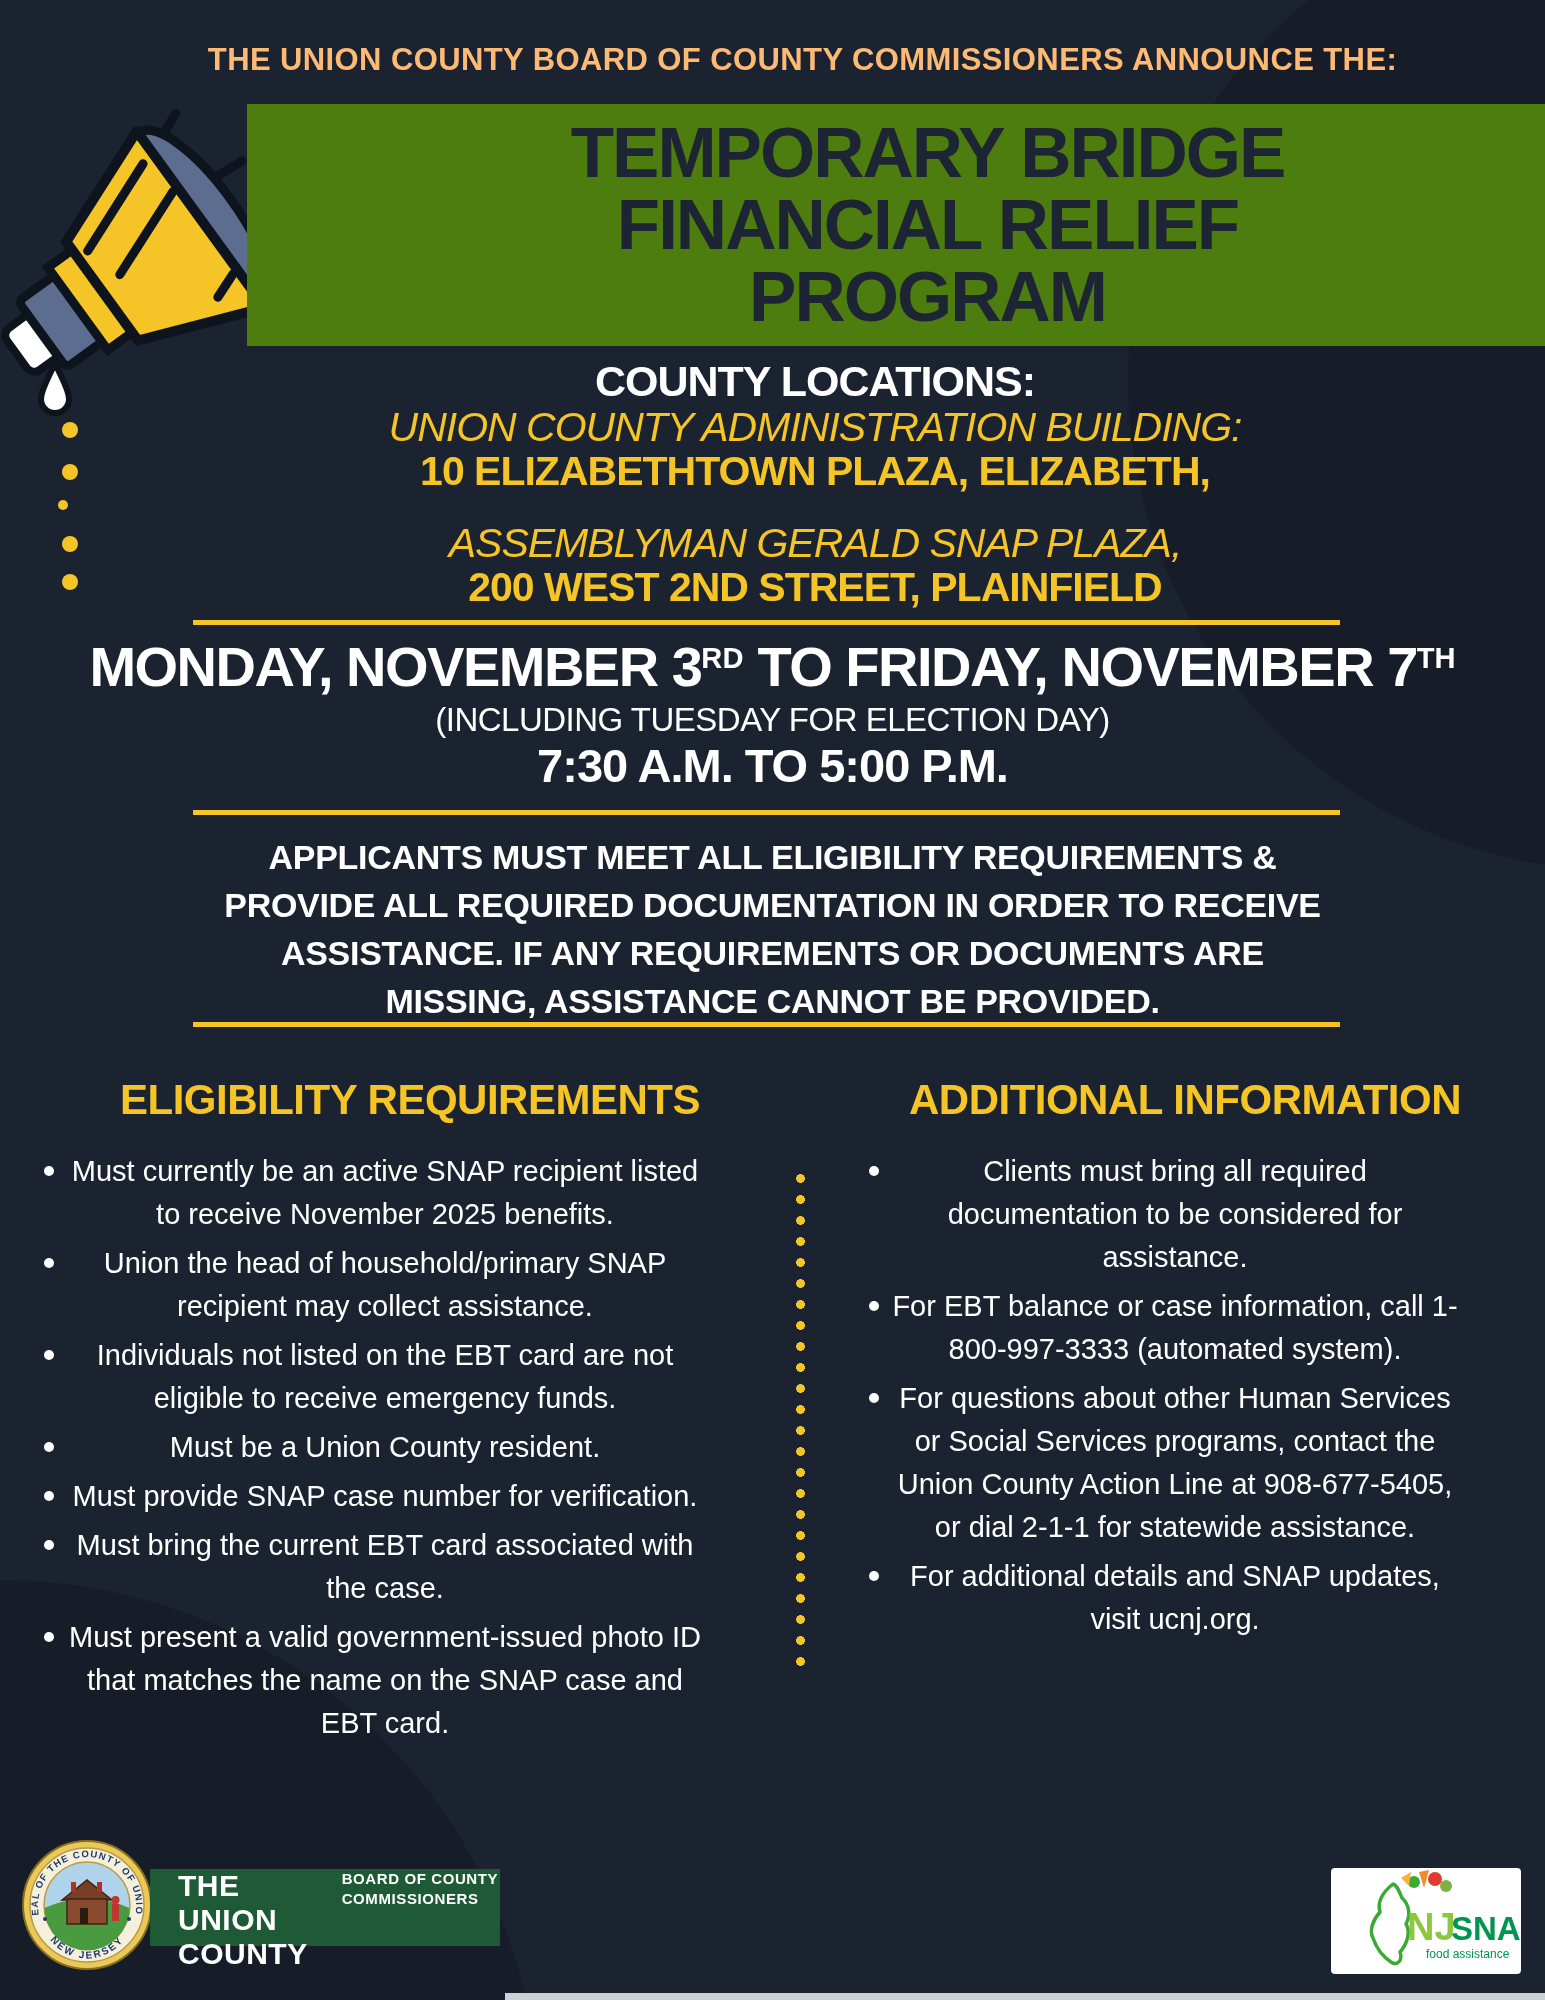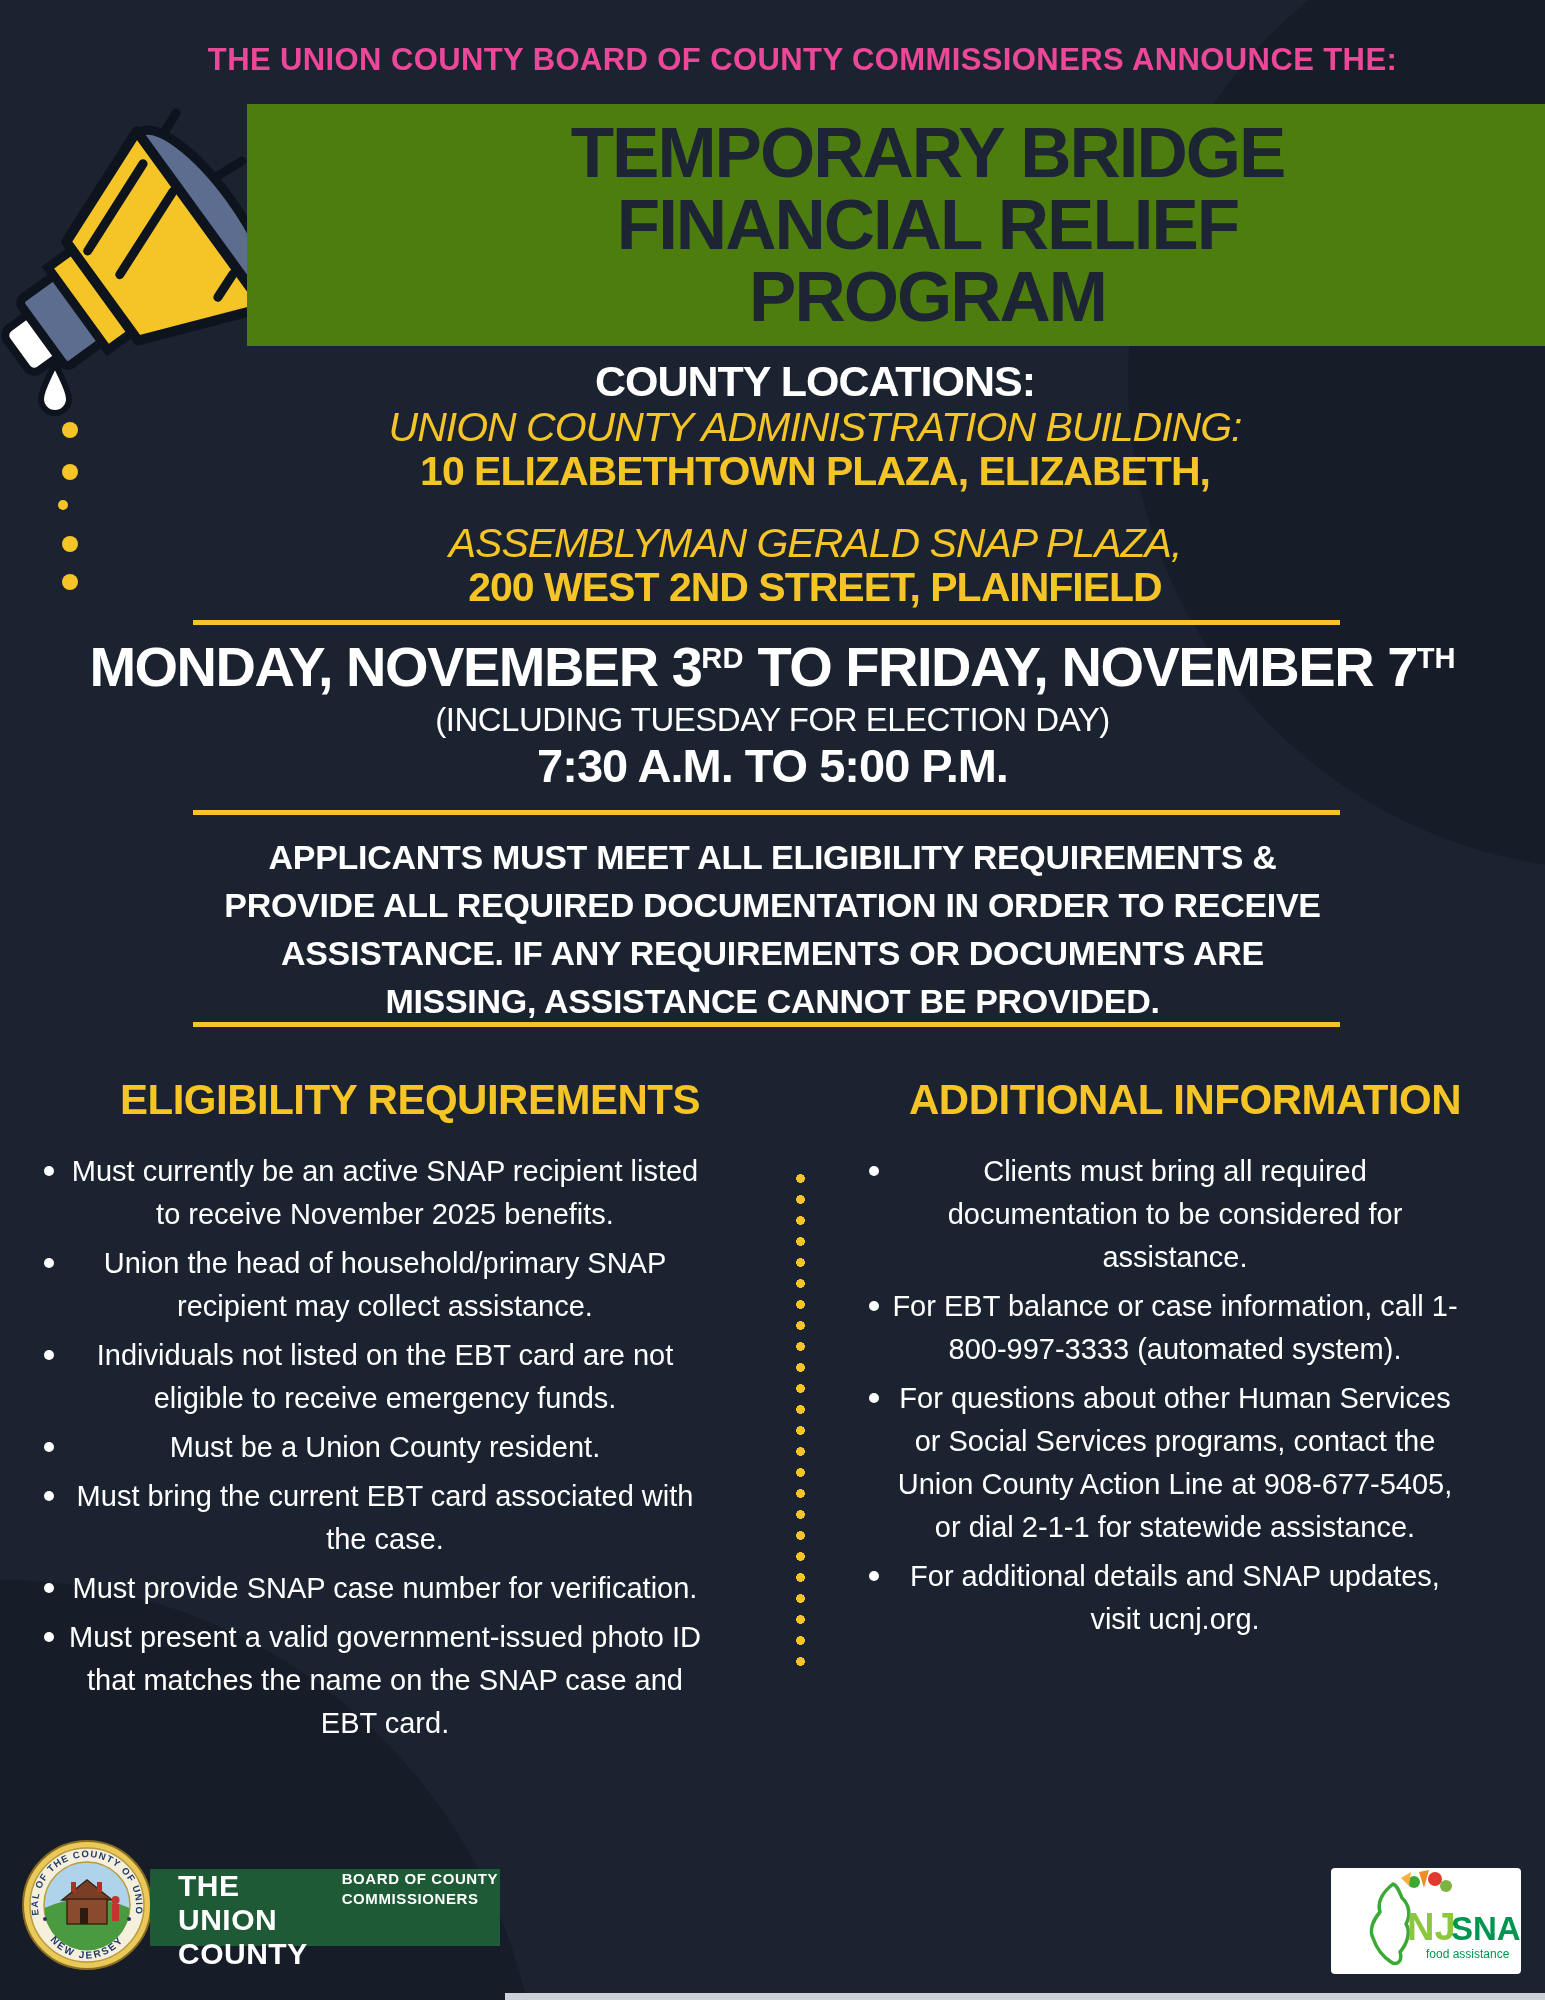--- a/index.html
+++ b/index.html
@@ -9,21 +9,21 @@
     font-family:"Liberation Sans", sans-serif;
   }
   
   .bg-circle { position:absolute; border-radius:50%; background:#161d28; }
   #bg-circle-top-right { width:980px; height:980px; left:1128px; top:-110px; }
   #bg-circle-bottom-left { width:1080px; height:1080px; left:-540px; top:1580px; }
 
   
   .announcement {
     position:absolute; top:42px; left:60px; width:1485px;
-    text-align:center; color:#ec4899; font-weight:bold;
+    text-align:center; color:#fdba74; font-weight:bold;
     font-size:31px; letter-spacing:.4px;
   }
 
   
   .title-box {
     position:absolute; left:247px; top:104px; width:1361px; height:242px;
     background:#4d7c0f; display:flex; flex-direction:column;
     justify-content:center; text-align:center;
   }
   .title-line {
@@ -206,25 +206,25 @@
   <li class="list-item">
       <span class="bullet-dot"></span>
       <div class="item-text">Individuals not listed on the EBT card are not eligible to receive emergency funds.</div>
     </li>
   <li class="list-item">
       <span class="bullet-dot"></span>
       <div class="item-text">Must be a Union County resident.</div>
     </li>
   <li class="list-item">
       <span class="bullet-dot"></span>
+      <div class="item-text">Must provide SNAP case number for verification.</div>
+    </li>
+  <li class="list-item">
+      <span class="bullet-dot"></span>
       <div class="item-text">Must bring the current EBT card associated with the case.</div>
-    </li>
-  <li class="list-item">
-      <span class="bullet-dot"></span>
-      <div class="item-text">Must provide SNAP case number for verification.</div>
     </li>
   <li class="list-item">
       <span class="bullet-dot"></span>
       <div class="item-text">Must present a valid government-issued photo ID that matches the name on the SNAP case and EBT card.</div>
     </li>
 </ul>
 
 <div class="divider-dots"></div>
 
 <ul class="col" id="add-col">

